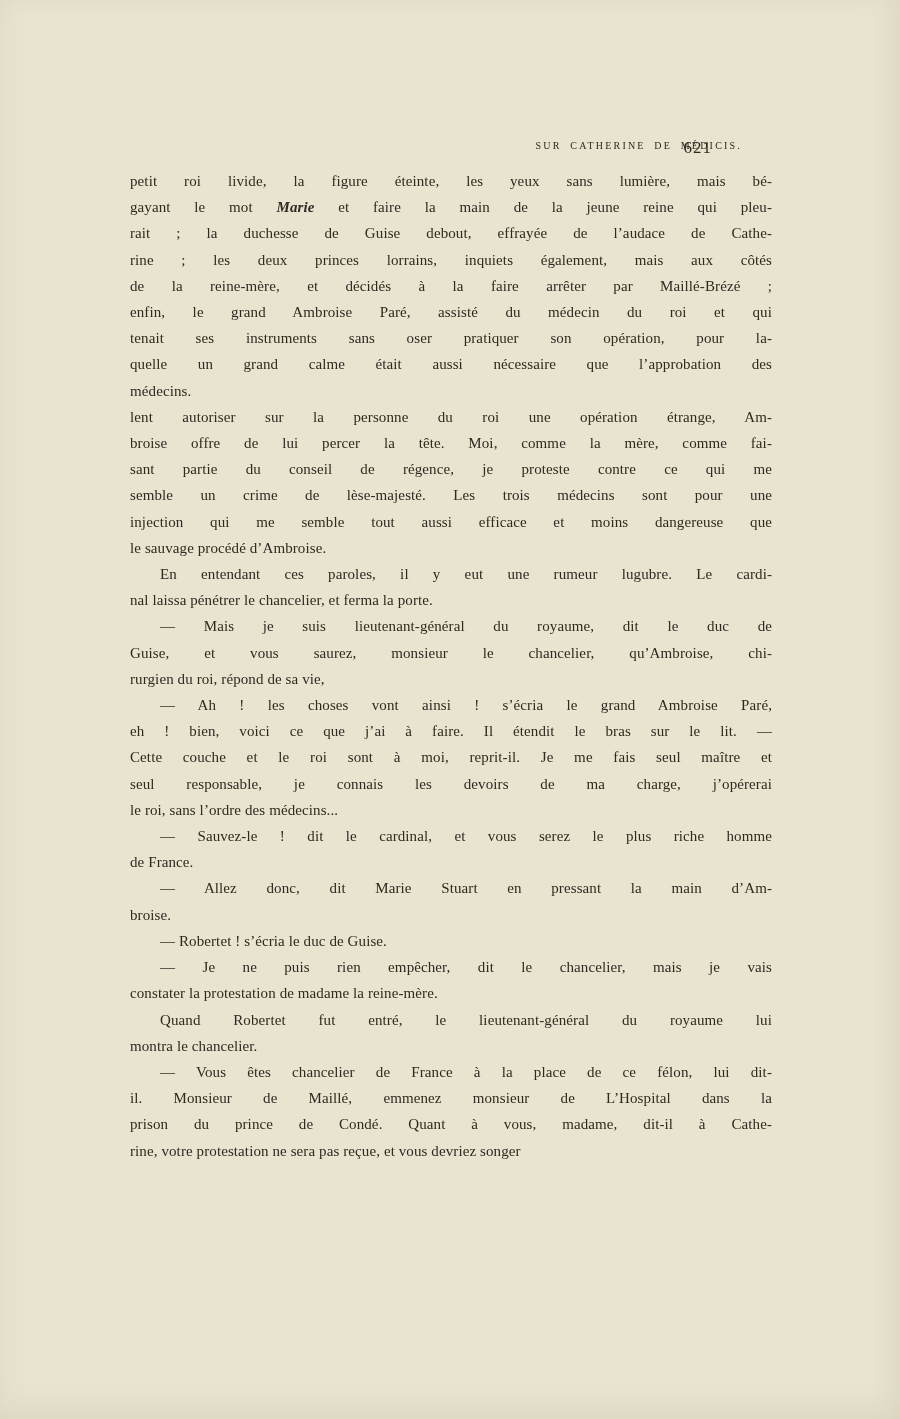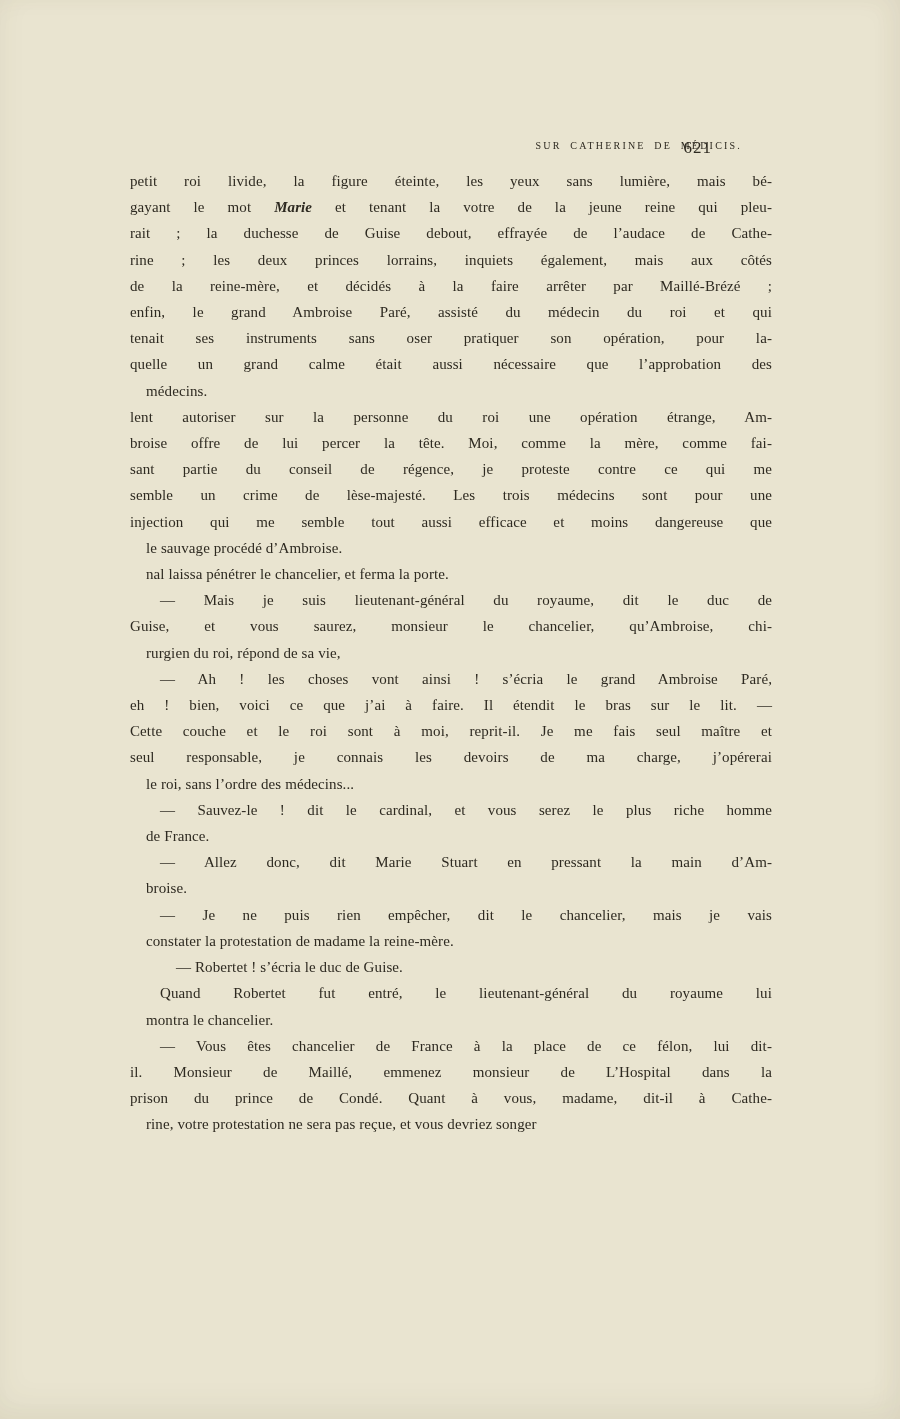--- a/index.html
+++ b/index.html
@@ -57,59 +57,59 @@
   .paragraph {
     margin: 0;
   }
   .line {
     text-align: justify;
     text-align-last: justify;
     white-space: normal;
   }
   .line.last {
     text-align-last: left;
-    margin-left: 16px;
   }
   .line.first {
     text-indent: 30px;
   }
   .italic {
     font-style: italic;
     font-weight: bold;
   }
 </style>
 </head>
 <body>
 
 <div class="page" style="background: rgb(233, 228, 208); color: rgb(46, 42, 33);">
   <div class="running-head">
     <div class="head-title">SUR CATHERINE DE MÉDICIS.</div>
     <div class="page-number">621</div>
   </div>
   <div class="text-body">
       <div class="paragraph">
         <div class="line"><span>petit roi livide, la figure éteinte, les yeux sans lumière, mais bé-</span></div>
-        <div class="line"><span>gayant le mot </span><span class="italic">Marie</span><span> et tenant la votre de la jeune reine qui pleu-</span></div>
+        <div class="line"><span>gayant le mot </span><span class="italic">Marie</span><span> et faire la main de la jeune reine qui pleu-</span></div>
         <div class="line"><span>rait ; la duchesse de Guise debout, effrayée de l’audace de Cathe-</span></div>
         <div class="line"><span>rine ; les deux princes lorrains, inquiets également, mais aux côtés</span></div>
         <div class="line"><span>de la reine-mère, et décidés à la faire arrêter par Maillé-Brézé ;</span></div>
         <div class="line"><span>enfin, le grand Ambroise Paré, assisté du médecin du roi et qui</span></div>
         <div class="line"><span>tenait ses instruments sans oser pratiquer son opération, pour la-</span></div>
         <div class="line"><span>quelle un grand calme était aussi nécessaire que l’approbation des</span></div>
         <div class="line last"><span>médecins.</span></div>
       </div>
       <div class="paragraph">
         <div class="line"><span>lent autoriser sur la personne du roi une opération étrange, Am-</span></div>
         <div class="line"><span>broise offre de lui percer la tête. Moi, comme la mère, comme fai-</span></div>
         <div class="line"><span>sant partie du conseil de régence, je proteste contre ce qui me</span></div>
         <div class="line"><span>semble un crime de lèse-majesté. Les trois médecins sont pour une</span></div>
         <div class="line"><span>injection qui me semble tout aussi efficace et moins dangereuse que</span></div>
         <div class="line last"><span>le sauvage procédé d’Ambroise.</span></div>
       </div>
       <div class="paragraph">
+        <div class="line first"><span>En entendant ces paroles, il y eut une rumeur lugubre. Le cardi-</span></div>
         <div class="line last"><span>nal laissa pénétrer le chancelier, et ferma la porte.</span></div>
       </div>
       <div class="paragraph">
         <div class="line first"><span>— Mais je suis lieutenant-général du royaume, dit le duc de</span></div>
         <div class="line"><span>Guise, et vous saurez, monsieur le chancelier, qu’Ambroise, chi-</span></div>
         <div class="line last"><span>rurgien du roi, répond de sa vie,</span></div>
       </div>
       <div class="paragraph">
         <div class="line first"><span>— Ah ! les choses vont ainsi ! s’écria le grand Ambroise Paré,</span></div>
         <div class="line"><span>eh ! bien, voici ce que j’ai à faire. Il étendit le bras sur le lit. —</span></div>
@@ -119,25 +119,25 @@
       </div>
       <div class="paragraph">
         <div class="line first"><span>— Sauvez-le ! dit le cardinal, et vous serez le plus riche homme</span></div>
         <div class="line last"><span>de France.</span></div>
       </div>
       <div class="paragraph">
         <div class="line first"><span>— Allez donc, dit Marie Stuart en pressant la main d’Am-</span></div>
         <div class="line last"><span>broise.</span></div>
       </div>
       <div class="paragraph">
+        <div class="line last first"><span>— Robertet ! s’écria le duc de Guise.</span></div>
+      </div>
+      <div class="paragraph">
         <div class="line first"><span>— Je ne puis rien empêcher, dit le chancelier, mais je vais</span></div>
         <div class="line last"><span>constater la protestation de madame la reine-mère.</span></div>
-      </div>
-      <div class="paragraph">
-        <div class="line last first"><span>— Robertet ! s’écria le duc de Guise.</span></div>
       </div>
       <div class="paragraph">
         <div class="line first"><span>Quand Robertet fut entré, le lieutenant-général du royaume lui</span></div>
         <div class="line last"><span>montra le chancelier.</span></div>
       </div>
       <div class="paragraph">
         <div class="line first"><span>— Vous êtes chancelier de France à la place de ce félon, lui dit-</span></div>
         <div class="line"><span>il. Monsieur de Maillé, emmenez monsieur de L’Hospital dans la</span></div>
         <div class="line"><span>prison du prince de Condé. Quant à vous, madame, dit-il à Cathe-</span></div>
         <div class="line last"><span>rine, votre protestation ne sera pas reçue, et vous devriez songer</span></div>

